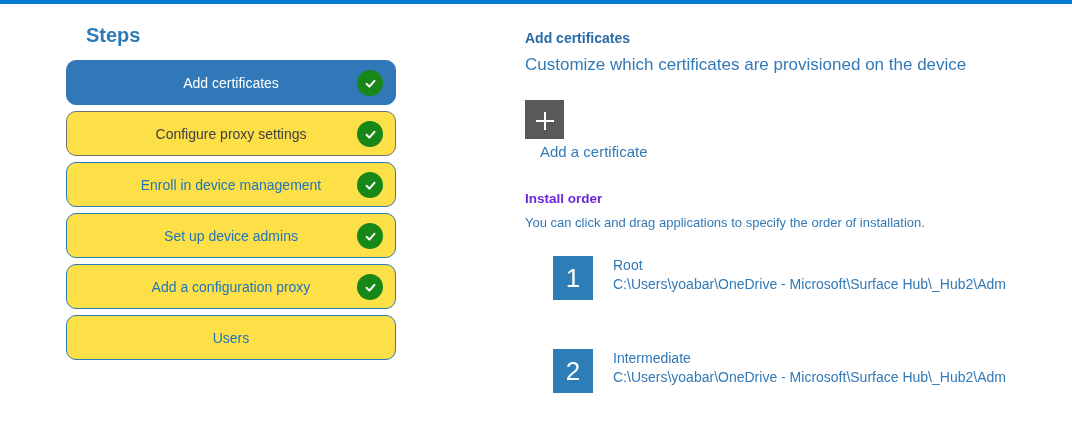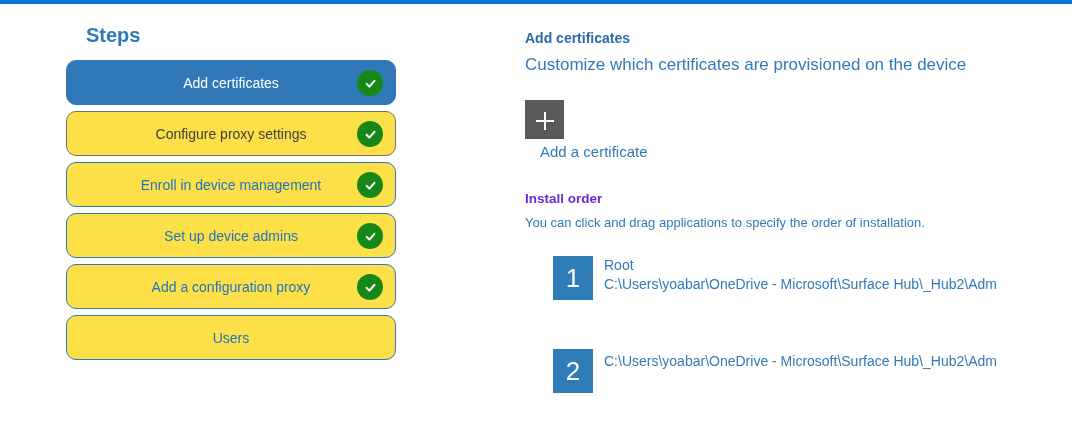--- a/index.html
+++ b/index.html
@@ -60,21 +60,21 @@
   .install-title { font-size: 13.5px; font-weight: bold; color: #6d28d9; margin-top: 31px; }
   .install-desc { font-size: 13px; color: #3279b7; margin-top: 9px; }
 
   .order-list { margin-top: 26px; margin-left: 28px; }
   .order-item { display: flex; align-items: flex-start; cursor: grab; margin-bottom: 49px; }
   .num-tile {
     width: 40px; height: 44px; background: #2e7db6; flex: 0 0 auto;
     display: flex; align-items: center; justify-content: center;
     color: #ffffff; font-size: 26px; font-weight: 300;
   }
-  .order-text { margin-left: 11px; padding-top: 1px; }
+  .order-text { margin-left: 20px; padding-top: 1px; }
   .order-name { font-size: 14px; color: #3177b5; }
   .order-path { font-size: 14px; color: #3279b7; margin-top: 3px; white-space: nowrap; }
 </style>
 </head>
 <body>
 
 <div class="top-accent"></div>
 
 <div class="steps-panel">
   <div class="steps-title">Steps</div>
@@ -150,18 +150,19 @@
       <div class="num-tile">1</div>
       <div class="order-text">
         <div class="order-name">Root</div>
         <div class="order-path">C:\Users\yoabar\OneDrive - Microsoft\Surface Hub\_Hub2\Adm</div>
       </div>
     </div>
 
     <div class="order-item">
       <div class="num-tile">2</div>
       <div class="order-text">
+        <div class="order-name">Intermediate</div>
         <div class="order-path">C:\Users\yoabar\OneDrive - Microsoft\Surface Hub\_Hub2\Adm</div>
       </div>
     </div>
 
   </div>
 </div>
 
 </body></html>

